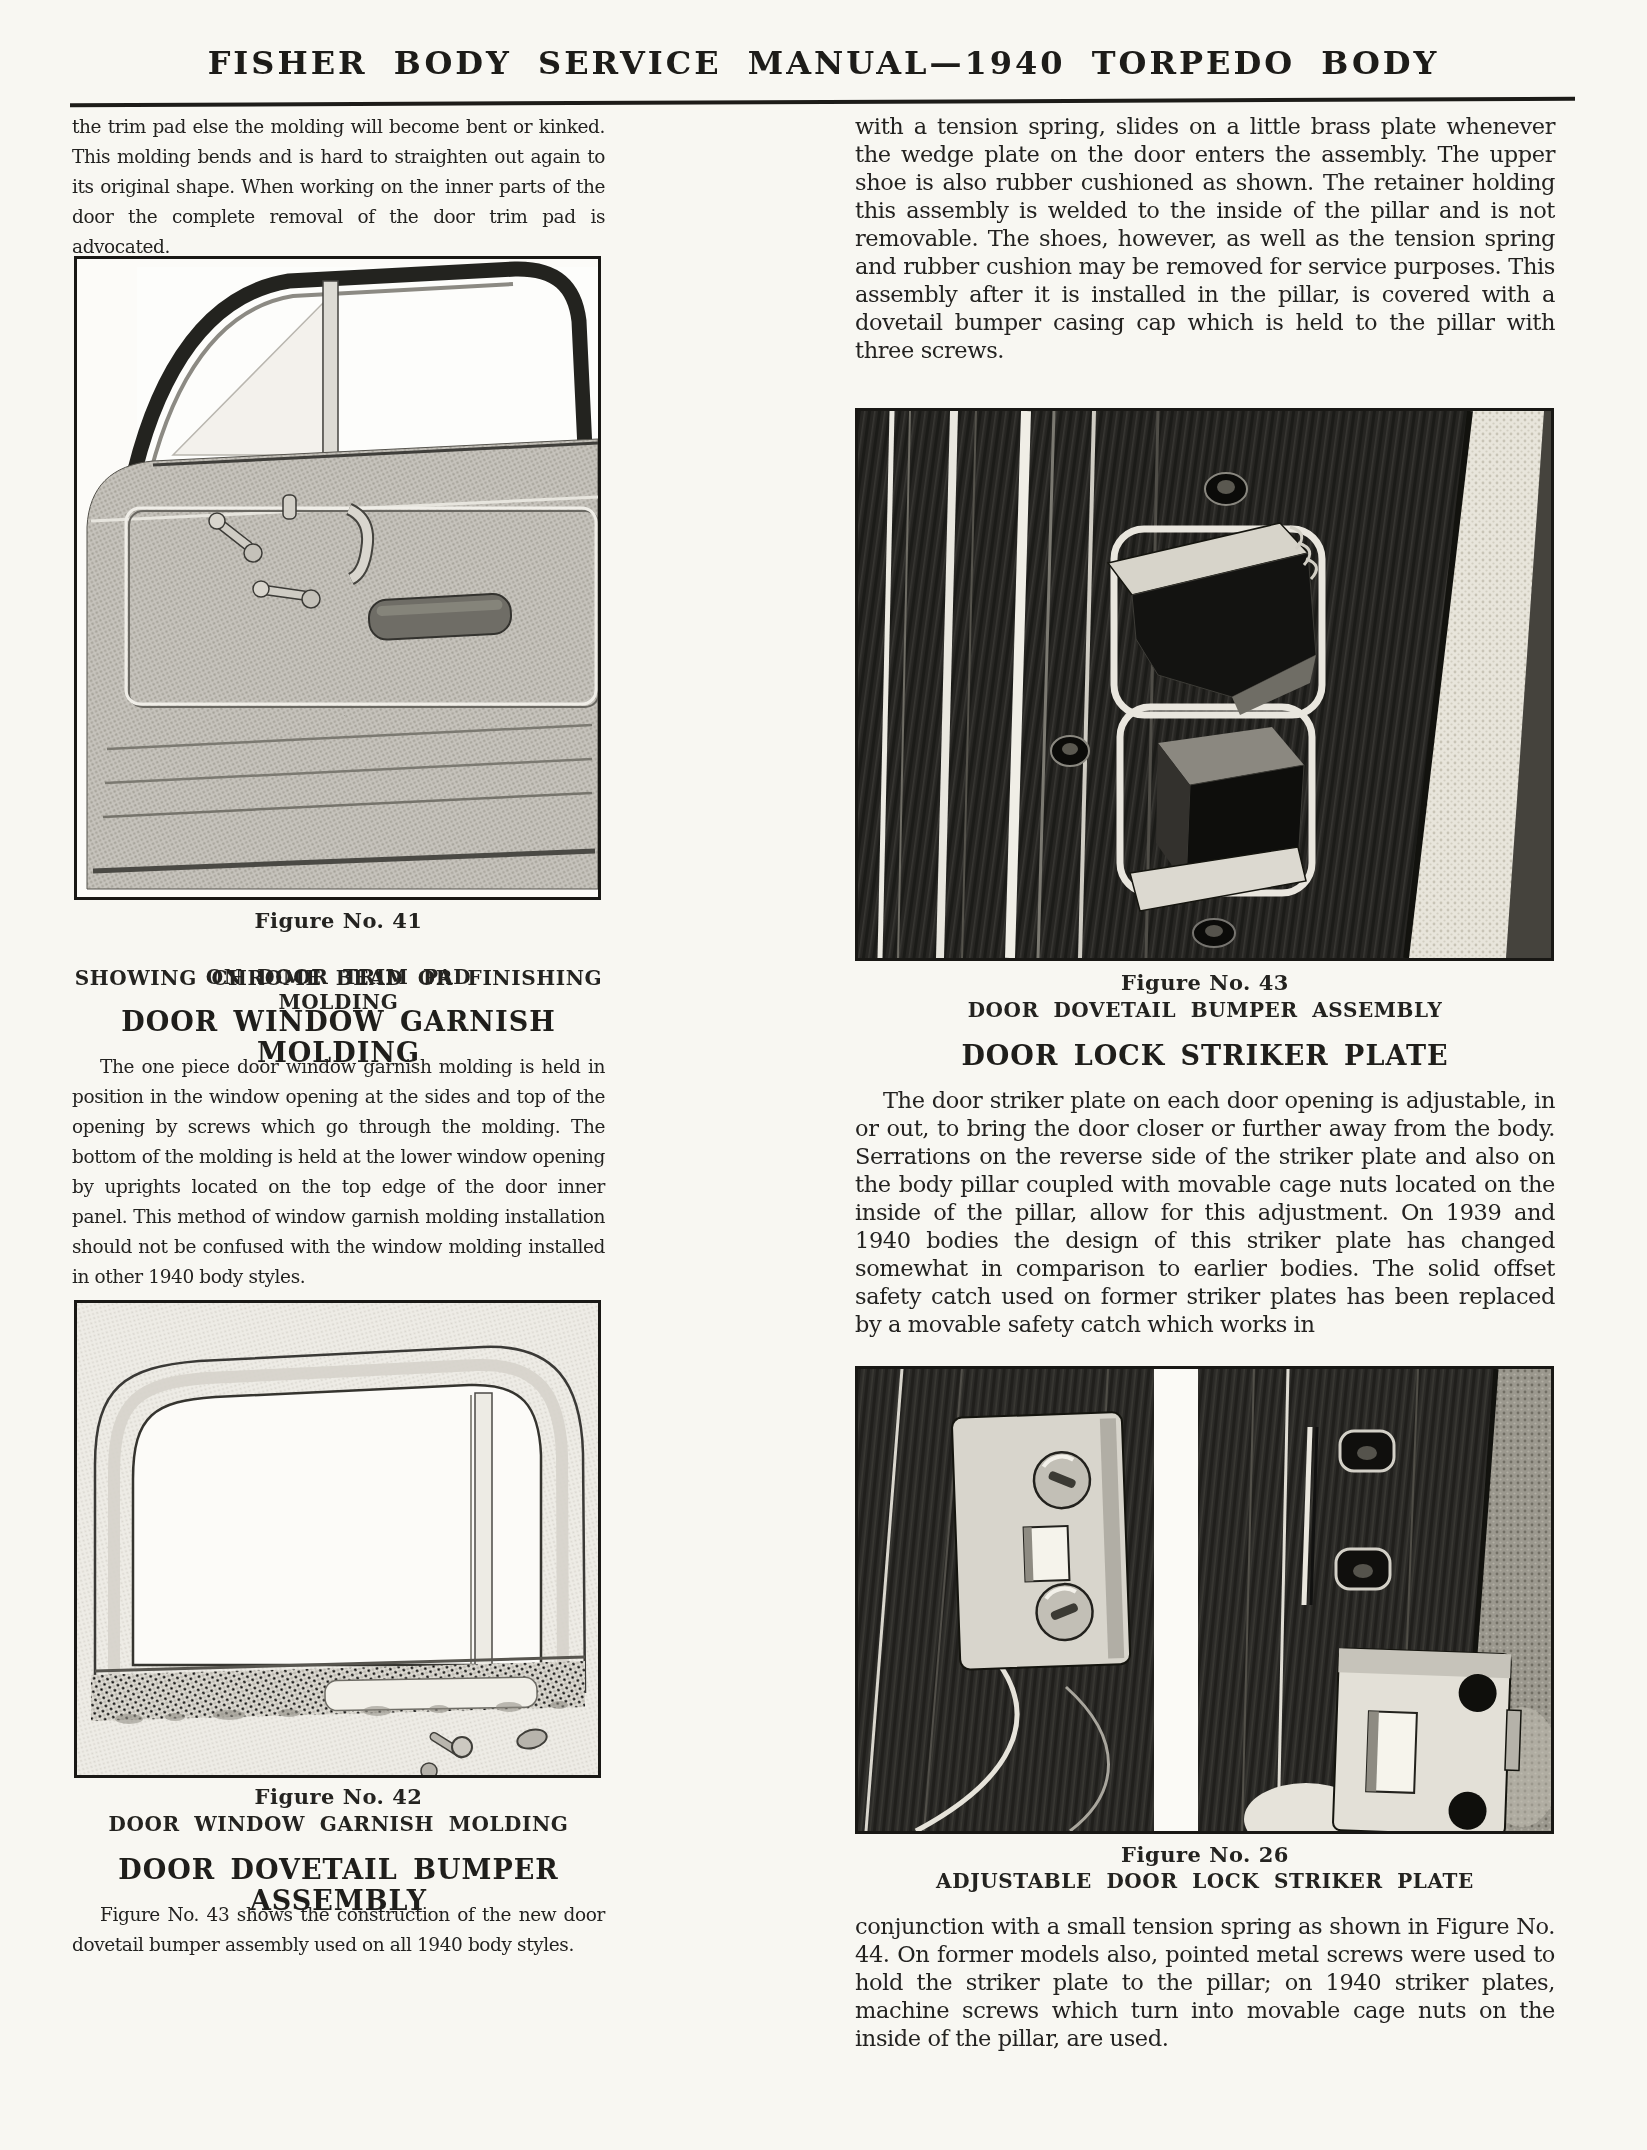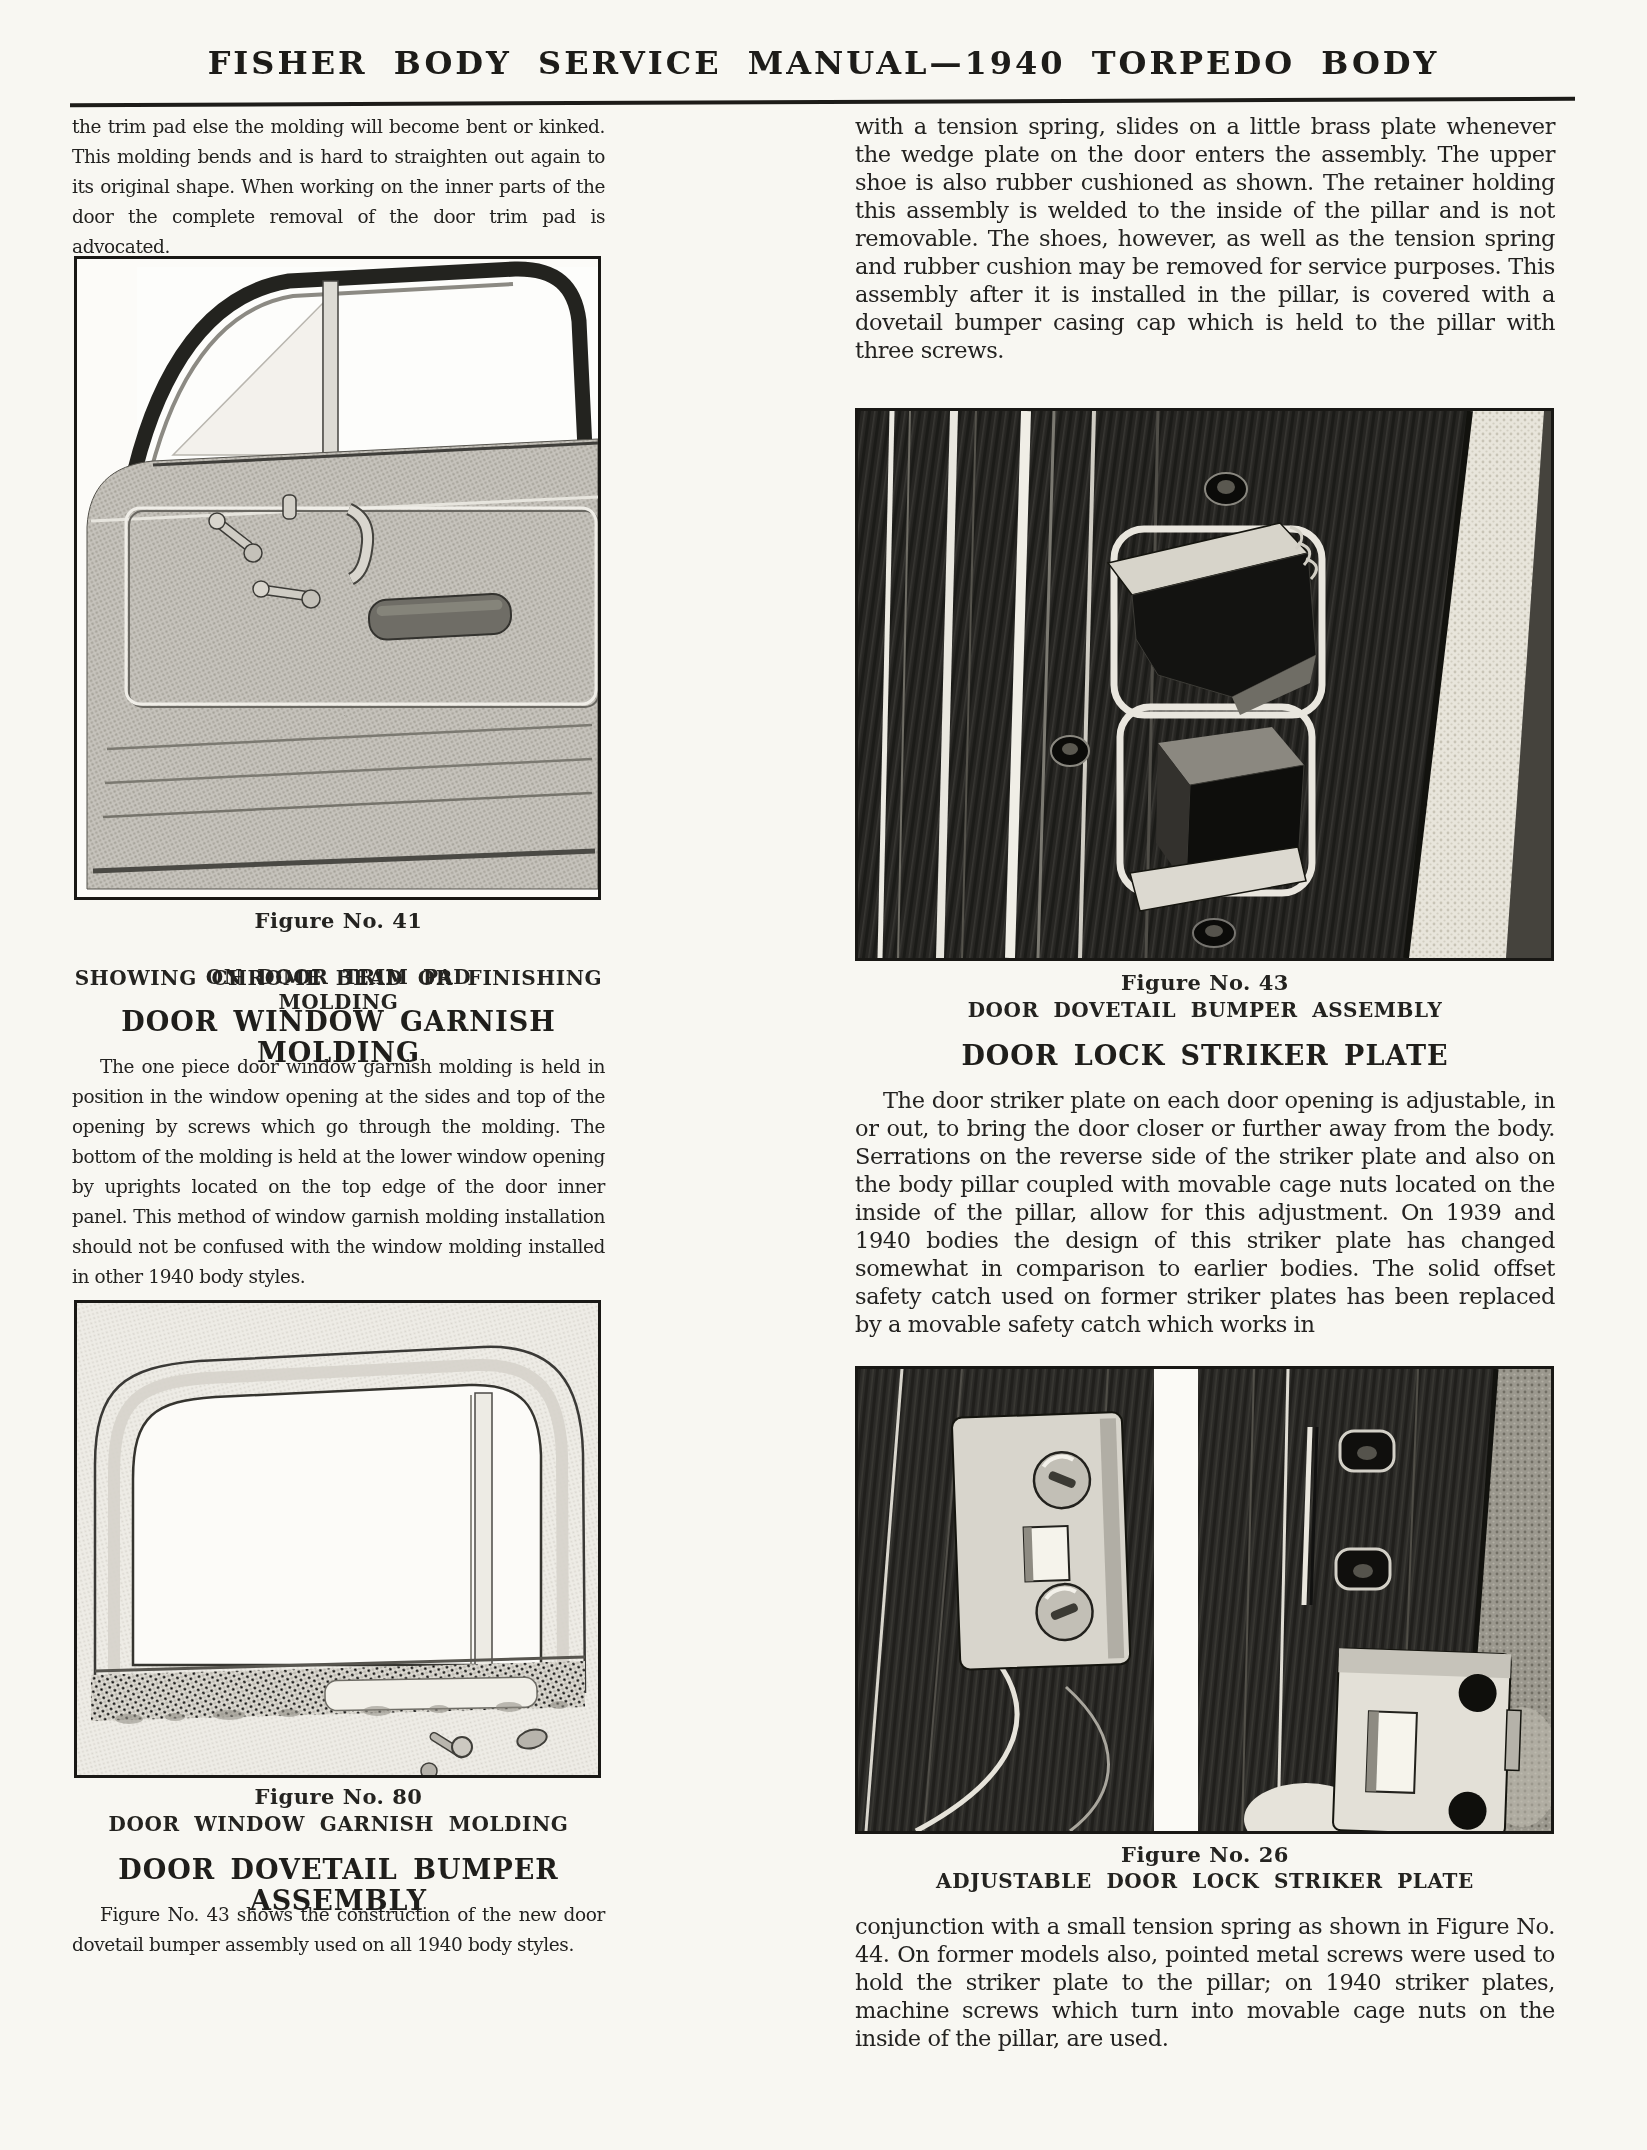--- a/index.html
+++ b/index.html
@@ -155,21 +155,21 @@
           <rect x="352" y="446" width="40" height="8" rx="4" transform="rotate(32 385 444)" fill="#b9b6ae" stroke="#3f3e39" stroke-width="1.5"></rect>
           <circle cx="385" cy="444" r="10" fill="#ccc9c1" stroke="#3f3e39" stroke-width="2"></circle>
           <circle cx="352" cy="468" r="8" fill="#b5b2aa" stroke="#3f3e39" stroke-width="1.5"></circle>
         </g>
         <g>
           <ellipse cx="455" cy="436" rx="15" ry="9" transform="rotate(-15 455 436)" fill="#b7b4ac" stroke="#3f3e39" stroke-width="2"></ellipse>
         </g>
       </svg>
     </div>
 
-    <div class="fig-label" style="top:1784px;">Figure No. 80</div>
+    <div class="fig-label" style="top:1784px;">Figure No. 42</div>
     <div class="fig-caption" style="top:1812px;">DOOR WINDOW GARNISH MOLDING</div>
 
     <div class="section-heading" style="top:1854px;">DOOR DOVETAIL BUMPER ASSEMBLY</div>
     <div class="body-text indent" style="top:1900px;">Figure No. 43 shows the construction of the new door dovetail bumper assembly used on all 1940 body styles.</div>
   </div>
 
   <div class="col col-right">
 
     <div class="body-text" style="top:112px;">with a tension spring, slides on a little brass plate whenever the wedge plate on the door enters the assembly. The upper shoe is also rubber cushioned as shown. The retainer holding this assembly is welded to the inside of the pillar and is not removable. The shoes, however, as well as the tension spring and rubber cushion may be removed for service purposes. This assembly after it is installed in the pillar, is covered with a dovetail bumper casing cap which is held to the pillar with three screws.</div>
 

